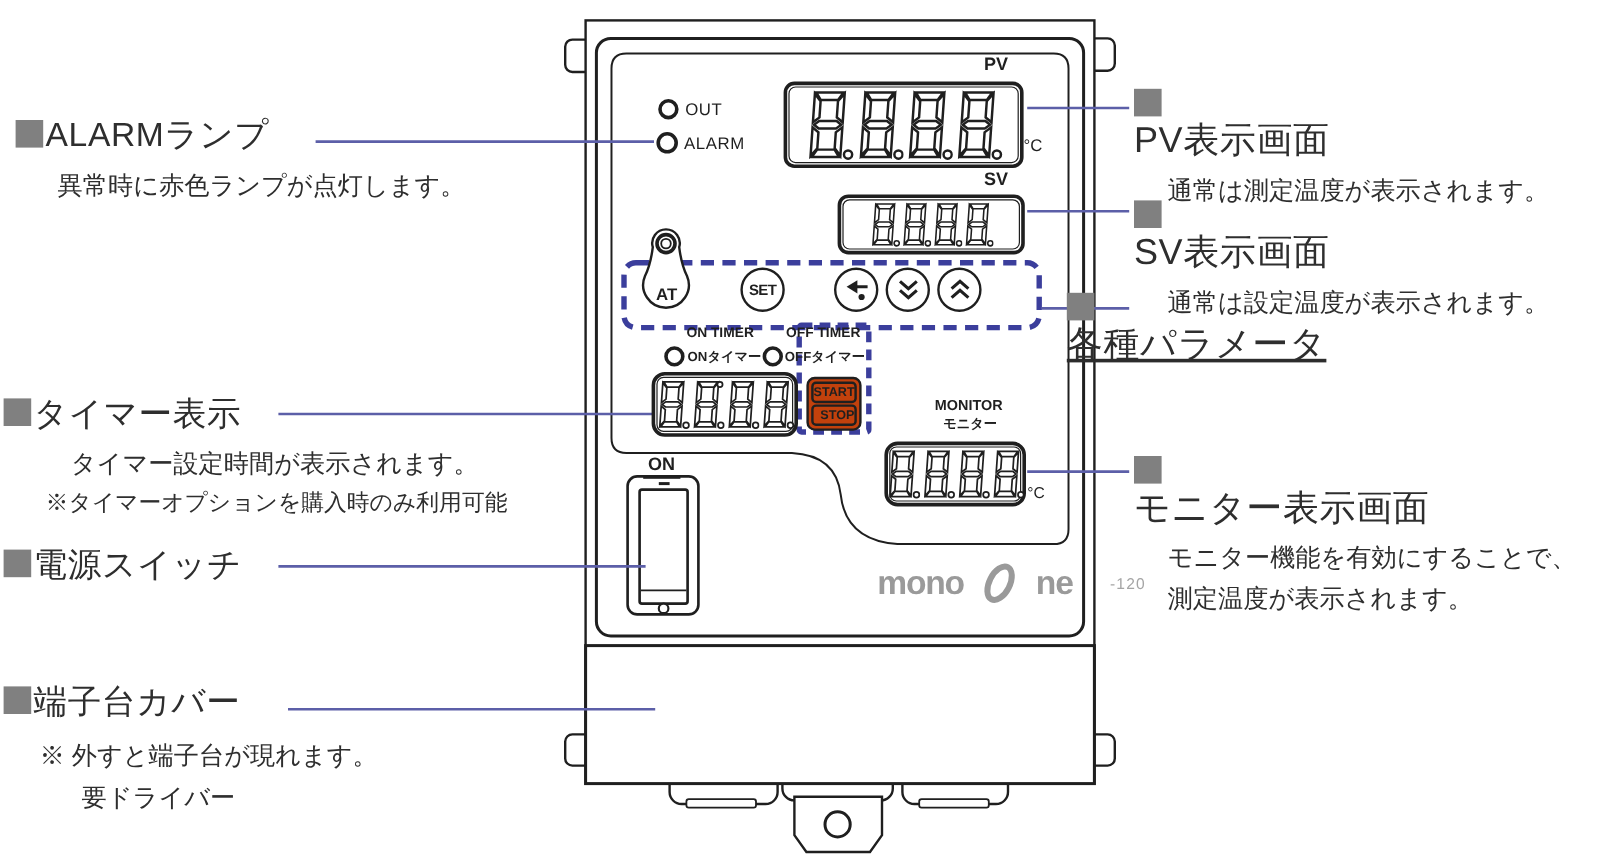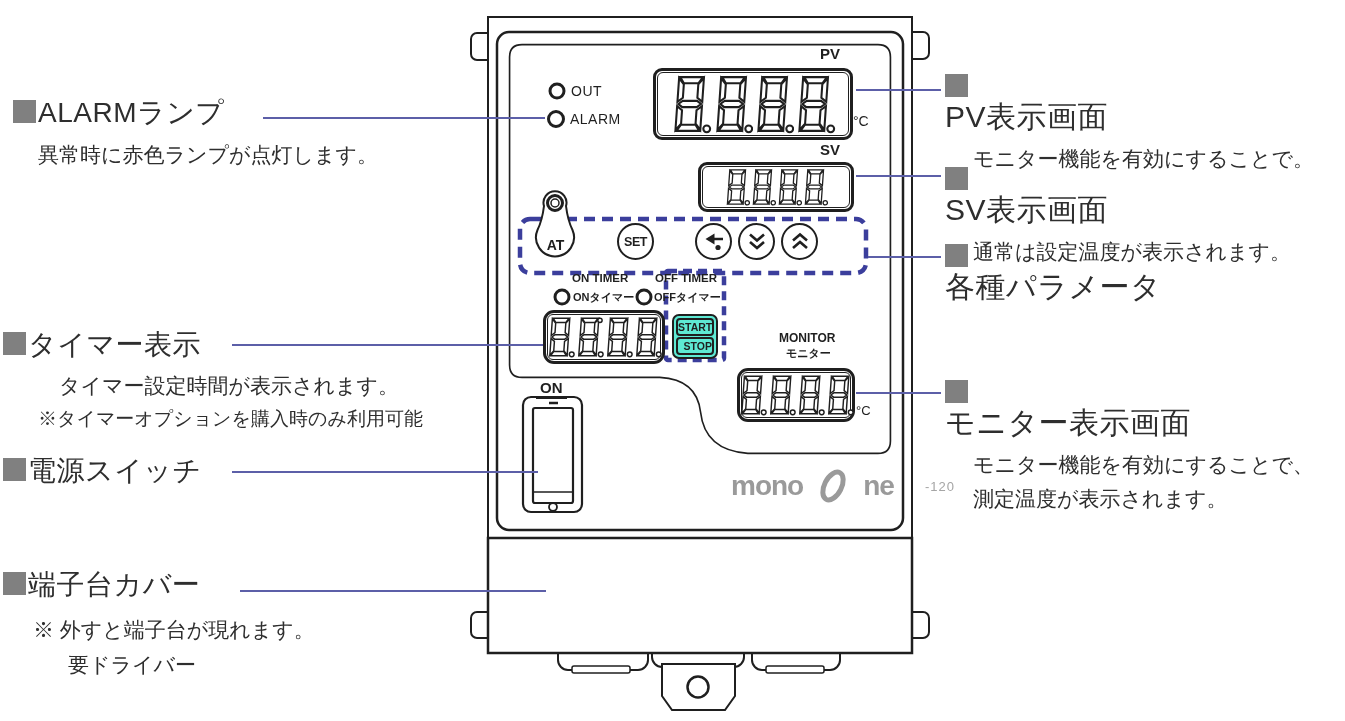--- a/index.html
+++ b/index.html
@@ -33,21 +33,21 @@
 
   .panel-text { position:absolute; white-space:nowrap; color:#1f1f1f; }
 
   
   .btn { position:absolute; width:37px; height:37px; border:2.2px solid #1f1f1f; border-radius:50%;
     background:#fff; display:flex; align-items:center; justify-content:center; font-weight:bold;
     color:#1f1f1f; }
   .btn.ghost { border:none; background:transparent; }
 
   
-  .sst { position:absolute; border:2px solid #1f1f1f; border-radius:7px; background:#5eead4; padding:2px; width:46px; }
+  .sst { position:absolute; border:2px solid #1f1f1f; border-radius:7px; background:#c2410c; padding:2px; width:46px; }
   .sst > div { border:2px solid #1f1f1f; border-radius:4px; text-align:center; font-size:10.5px;
     font-weight:bold; line-height:14px; color:#1f1f1f; }
   .sst > div + div { margin-top:1px;text-align:right; }
 
   
   .logo { position:absolute; display:flex; align-items:center; color:#9a9a9a; font-weight:bold; }
   .logo .word { font-size:28px; letter-spacing:-1px; }
   .logo .suffix { font-size:13px; letter-spacing:1px; color:#a5a5a5; margin-left:14px; font-weight:normal; }
 
   .onlabel { position:absolute; font-size:15px; font-weight:bold; color:#1f1f1f;
@@ -113,21 +113,21 @@
     <line x1="232" y1="472" x2="538" y2="472"></line>
     <line x1="240" y1="591" x2="546" y2="591"></line>
   </g>
 </svg>
 
 <div class="abs" style="left:13px; top:94px;">
   <div class="heading">
     <span class="sq"></span>
     <span>ALARMランプ</span>
   </div>
-  <div class="desc" style="margin-left:25px; margin-top:9px;text-align:center;">異常時に赤色ランプが点灯します。</div>
+  <div class="desc" style="margin-left:35px; margin-top:9px;text-align:center;">異常時に赤色ランプが点灯します。</div>
 </div>
 
 <div class="abs" style="left:3px; top:326px;">
   <div class="heading">
     <span class="sq"></span>
     <span>タイマー表示</span>
   </div>
   <div class="desc" style="margin-left:56px; margin-top:8px;">タイマー設定時間が表示されます。</div>
   <div class="desc sm" style="margin-left:35px; margin-top:6px;">※タイマーオプションを購入時のみ利用可能</div>
 </div>
@@ -146,32 +146,32 @@
   </div>
   <div class="desc" style="margin-left:30px; margin-top:12px;">※ 外すと端子台が現れます。</div>
   <div class="desc" style="margin-left:65px; margin-top:7px;">要ドライバー</div>
 </div>
 
 <div class="abs" style="left:945px; top:68px;">
   <div class="heading rt">
     <span class="sq"></span>
     <span>PV表示画面</span>
   </div>
-  <div class="desc" style="margin-left:28px; margin-top:7px;">モニター機能を有効にすることで。</div>
+  <div class="desc" style="margin-left:28px; margin-top:7px;">通常は測定温度が表示されます。</div>
 </div>
 
 <div class="abs" style="left:945px; top:161px;">
   <div class="heading rt">
     <span class="sq"></span>
     <span>SV表示画面</span>
   </div>
   <div class="desc" style="margin-left:28px; margin-top:7px;">通常は設定温度が表示されます。</div>
 </div>
 
-<div class="abs" style="left:945px; top:238px;">
+<div class="abs" style="left:889px; top:238px;text-decoration:underline;">
   <div class="heading rt">
     <span class="sq"></span>
     <span>各種パラメータ</span>
   </div>
 </div>
 
 <div class="abs" style="left:945px; top:374px;">
   <div class="heading rt">
     <span class="sq"></span>
     <span>モニター表示画面</span>

